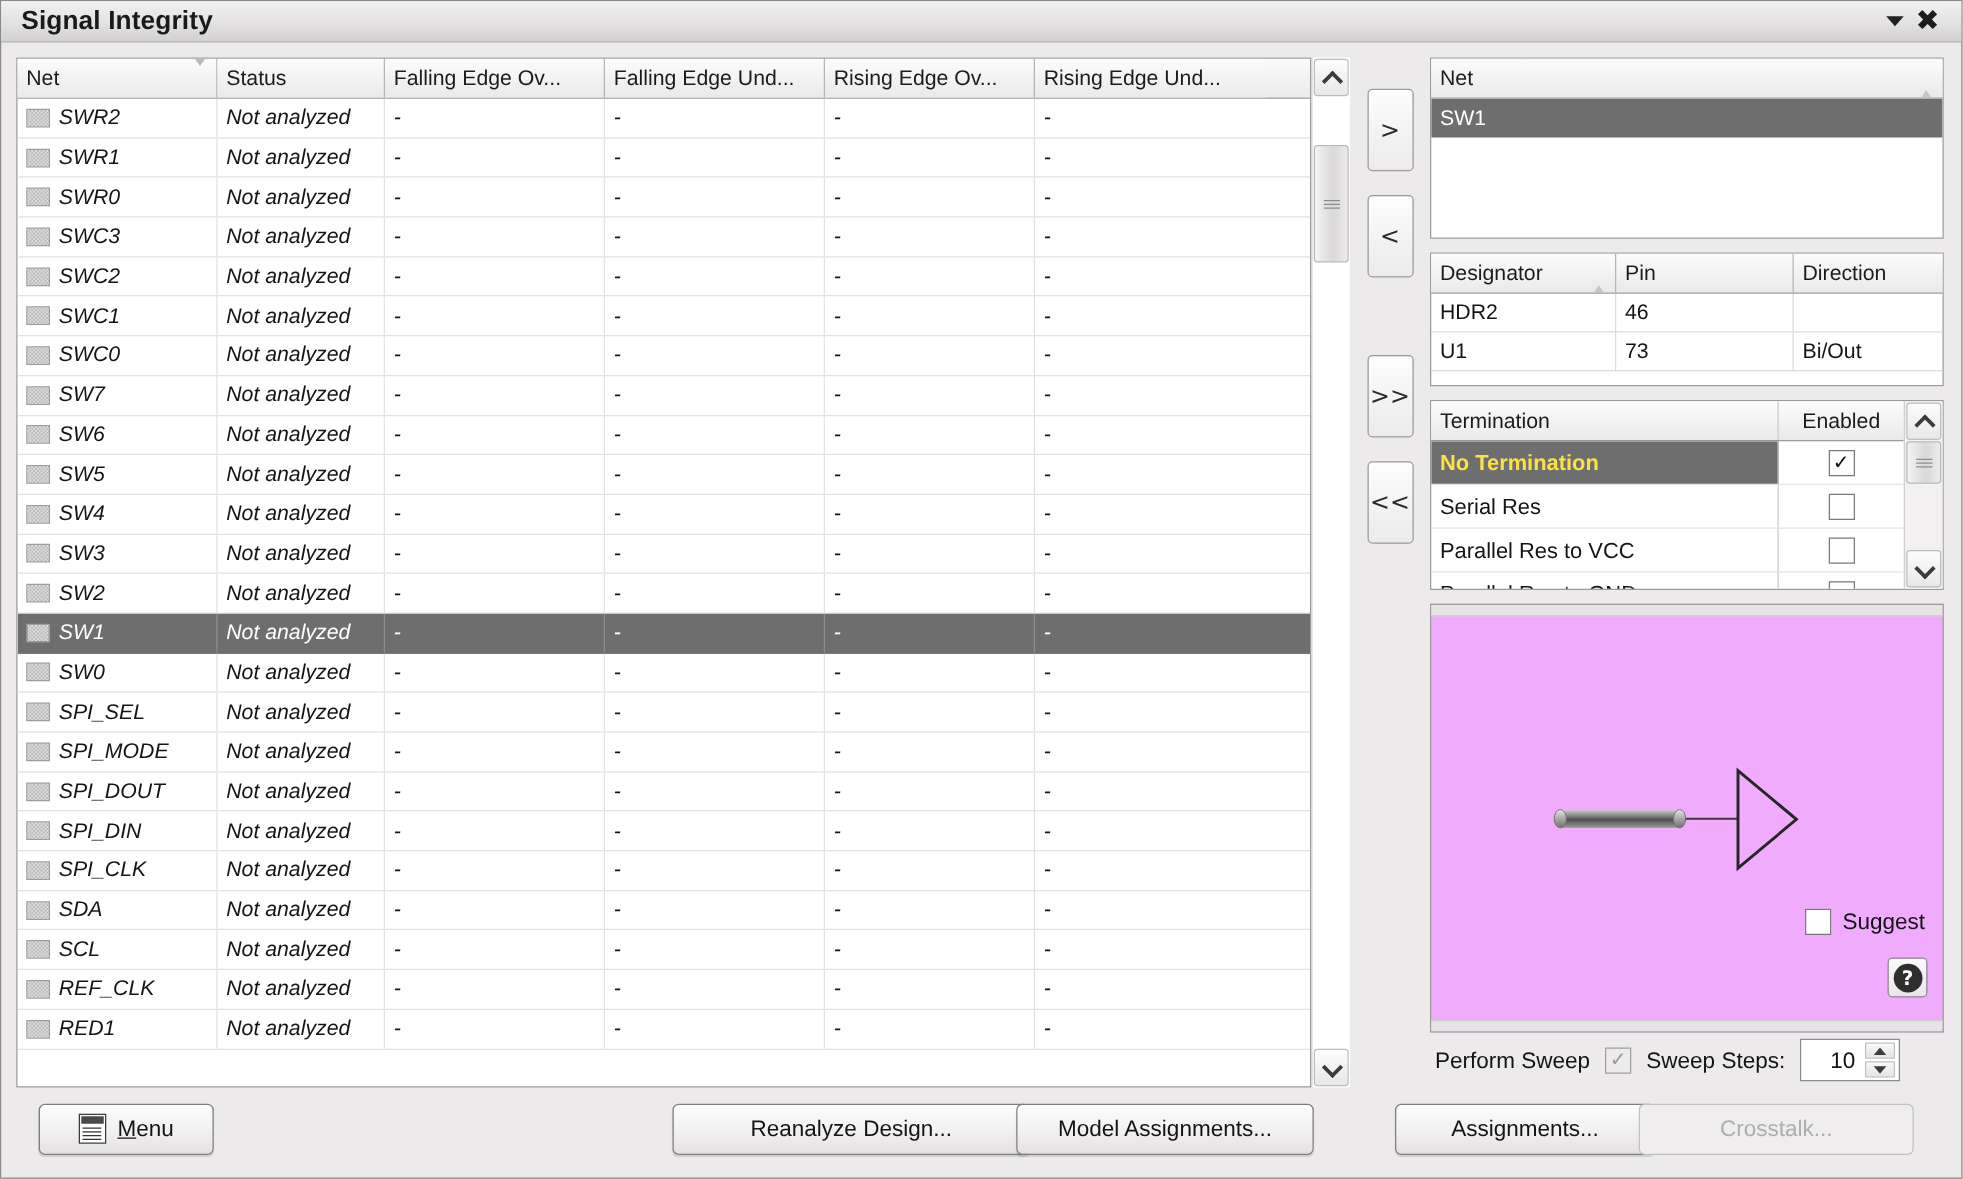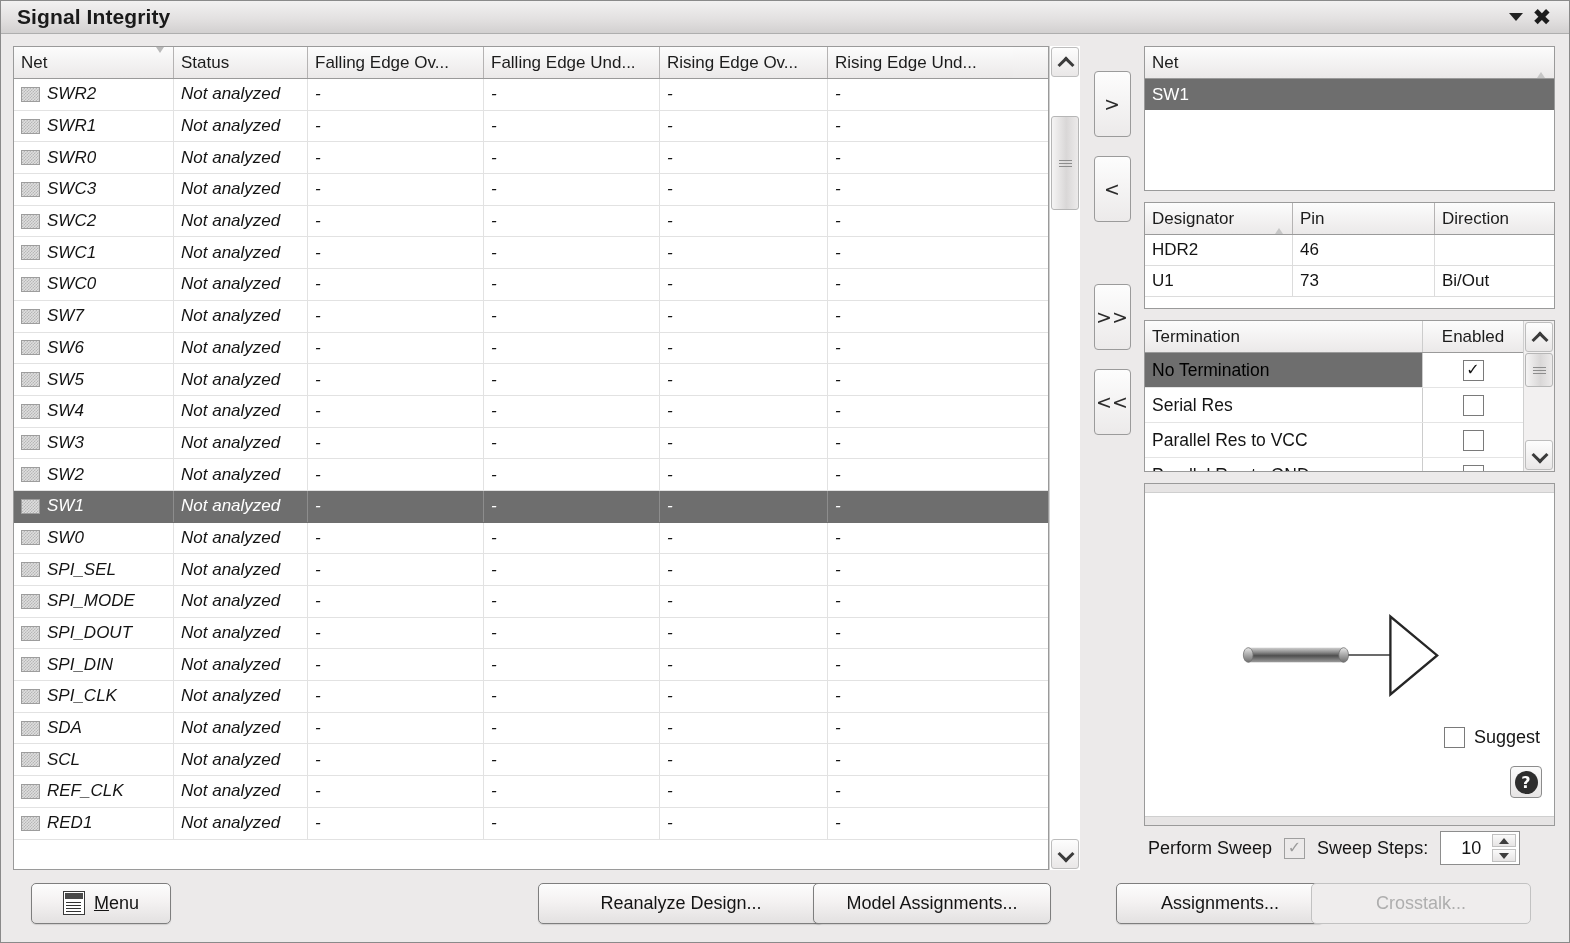--- a/index.html
+++ b/index.html
@@ -202,34 +202,34 @@
   .dcell { border-right: 1px solid #dcdcdc; border-bottom: 1px solid #dcdcdc; }
   .d-desig { width: 148px; }
   .d-pin   { width: 142px; }
   .d-dir   { flex: 1; border-right: none; }
   
   #termbox { margin-top: 11px; height: 152px; flex: none; display: flex; }
   #termmain { flex: 1; display: flex; flex-direction: column; min-width: 0; }
   .t-name { flex: 1; border-right: 1px solid #cccccc; }
   .t-en   { width: 100px; display: flex; align-items: center; justify-content: center; }
   .trow { display: flex; height: 35px; font-size: 17.5px; color: #141414; align-items: center; border-bottom: 1px solid #e4e4e4; }
-  .trow.sel .t-name { background: #6e6e6e; color: #000000; }
+  .trow.sel .t-name { background: #6e6e6e; color: #fde047; font-weight: bold; }
   .cbx {
     width: 21px; height: 21px;
     border: 1px solid #7a7a7a; background: #fff;
     display: flex; align-items: center; justify-content: center;
     font-size: 16px; color: #111; line-height: 1;
     font-family: "DejaVu Sans", sans-serif;
   }
   .cbx.dis { background: #eceaea; border-color: #9f9f9f; color: #9a9a9a; }
   
   #prevbox {
     margin-top: 11px; flex: 1; min-height: 0;
     display: flex; flex-direction: column;
-    background: #ffffff; position: relative;
+    background: #f0abfc; position: relative;
     border: 1px solid #9a9a9a;
     justify-content: flex-end;
   }
   #prev-strip-top { height: 9px; background: #e6e4e4; border-bottom: 1px solid #cfcfcf; flex: none; }
   #prev-canvas { flex: 1; position: relative; }
   #prev-strip-bot { height: 9px; background: #e6e4e4; border-top: 1px solid #cfcfcf; flex: none; }
   .suggest-row {
     position: absolute; right: 14px; bottom: 68px;
     display: flex; align-items: center; gap: 9px;
     font-size: 18px; color: #141414;
@@ -255,21 +255,21 @@
     display: flex; align-items: center; gap: 12px;
     font-size: 18px; color: #141414;
     padding-left: 4px;
   }
   .spin {
     width: 80px; height: 34px;
     border: 1px solid #8d8d8d; background: #fff;
     display: flex; align-items: center;
     position: relative;
   }
-  .spin .val { padding-left: 20px; font-size: 18px; }
+  .spin .val { padding-left: 9px; font-size: 18px; margin-left: 14px; }
   .spin .arrows {
     position: absolute; right: 2px; top: 1px; bottom: 1px;
     width: 26px; display: flex; flex-direction: column;
   }
   .spin .arrows div {
     flex: 1; display: flex; align-items: center; justify-content: center;
     background: linear-gradient(to bottom,#fafafa,#e6e4e4);
     border: 1px solid #c0c0c0; margin: 1px;
     cursor: pointer;
   }

